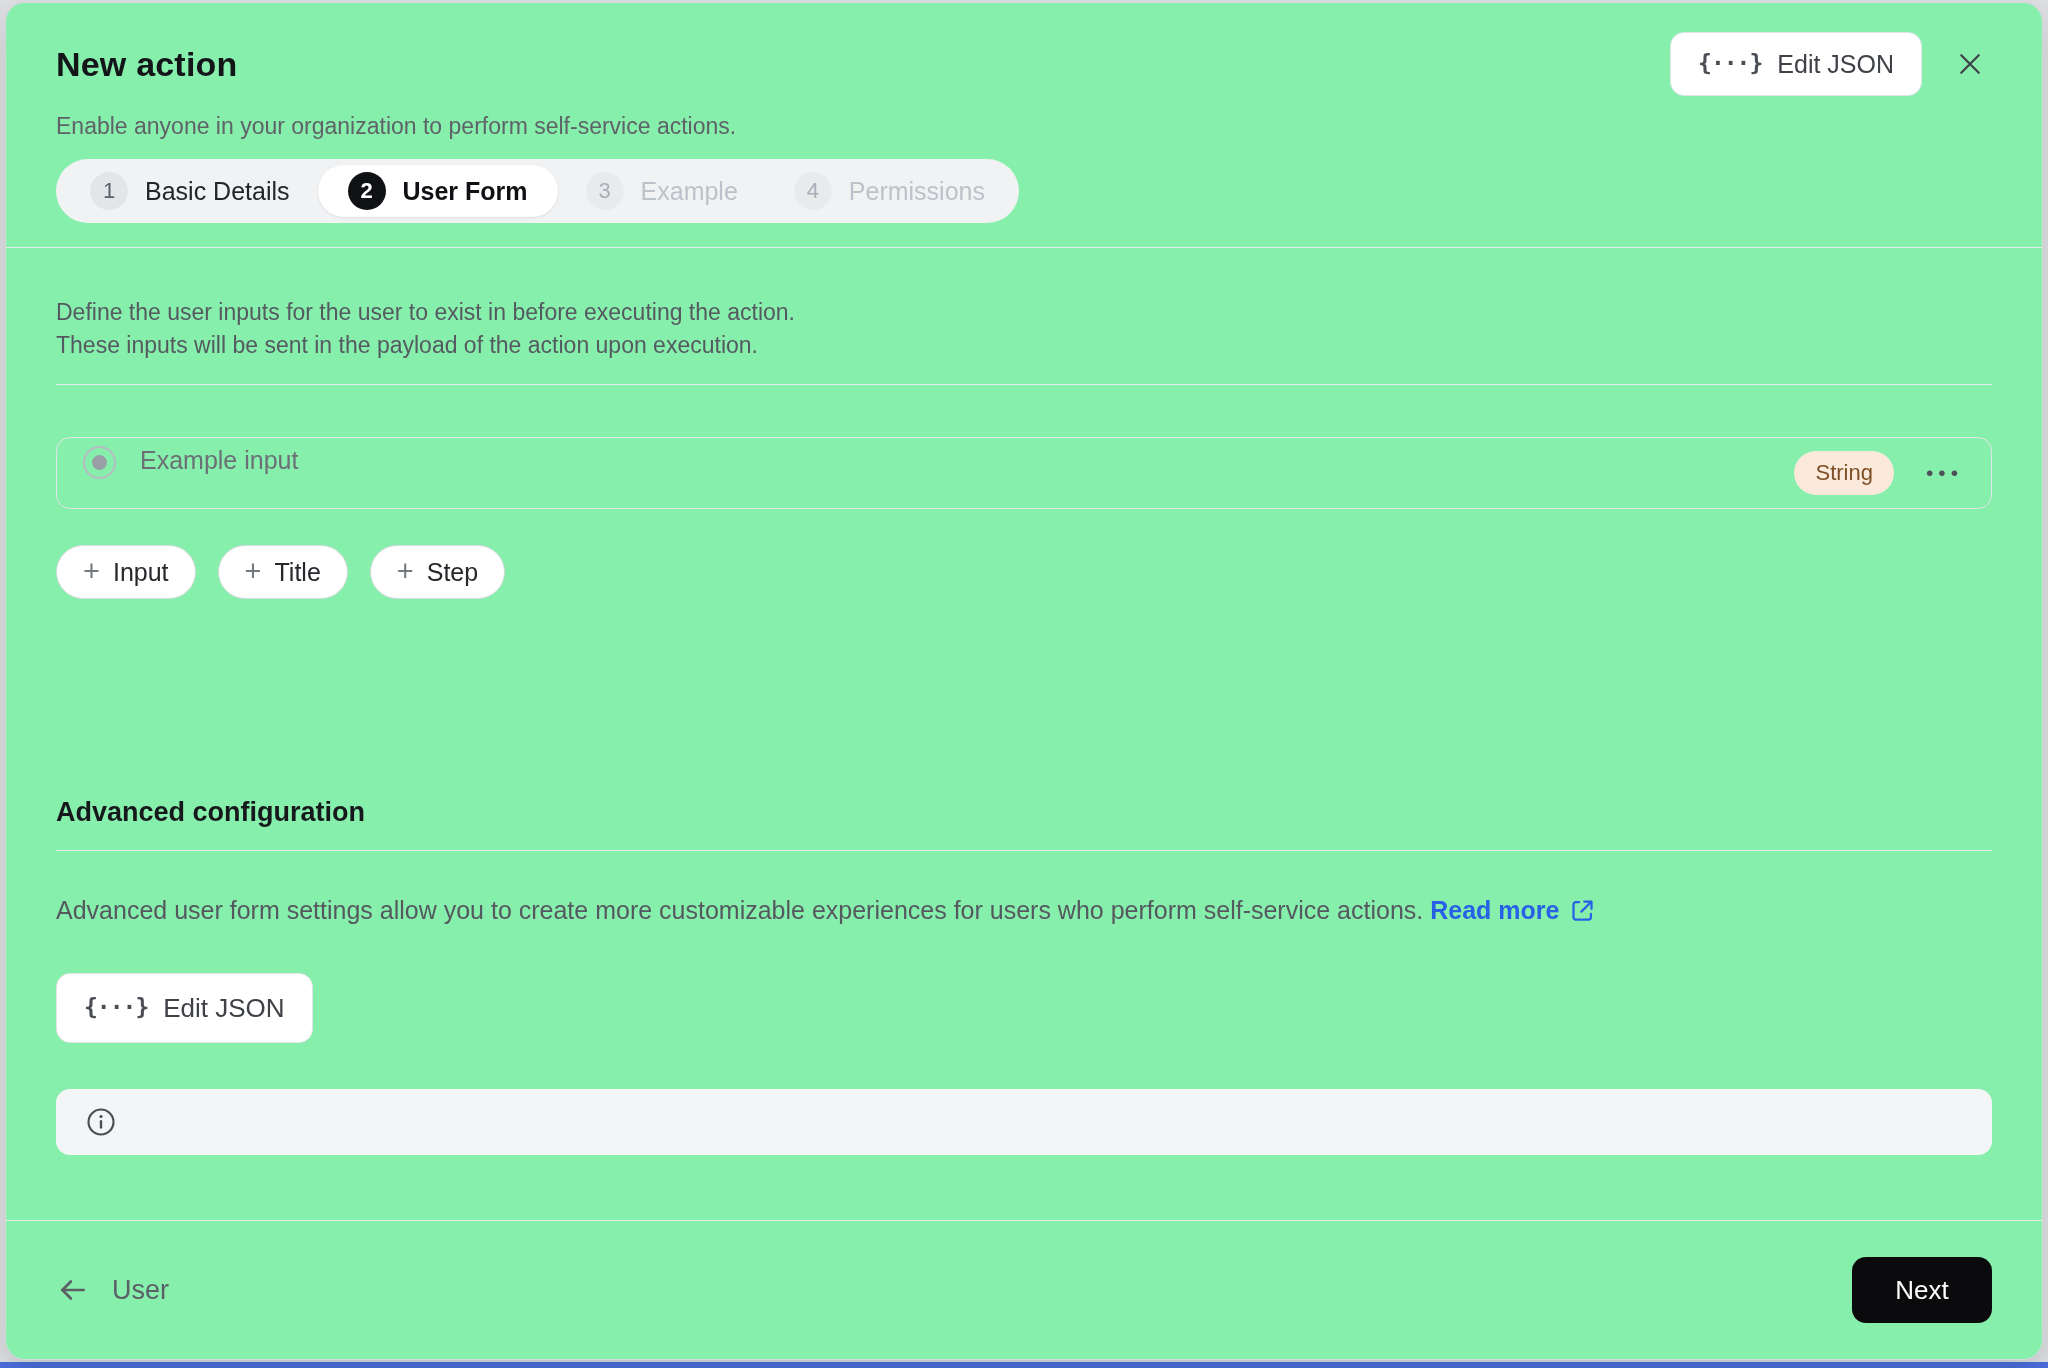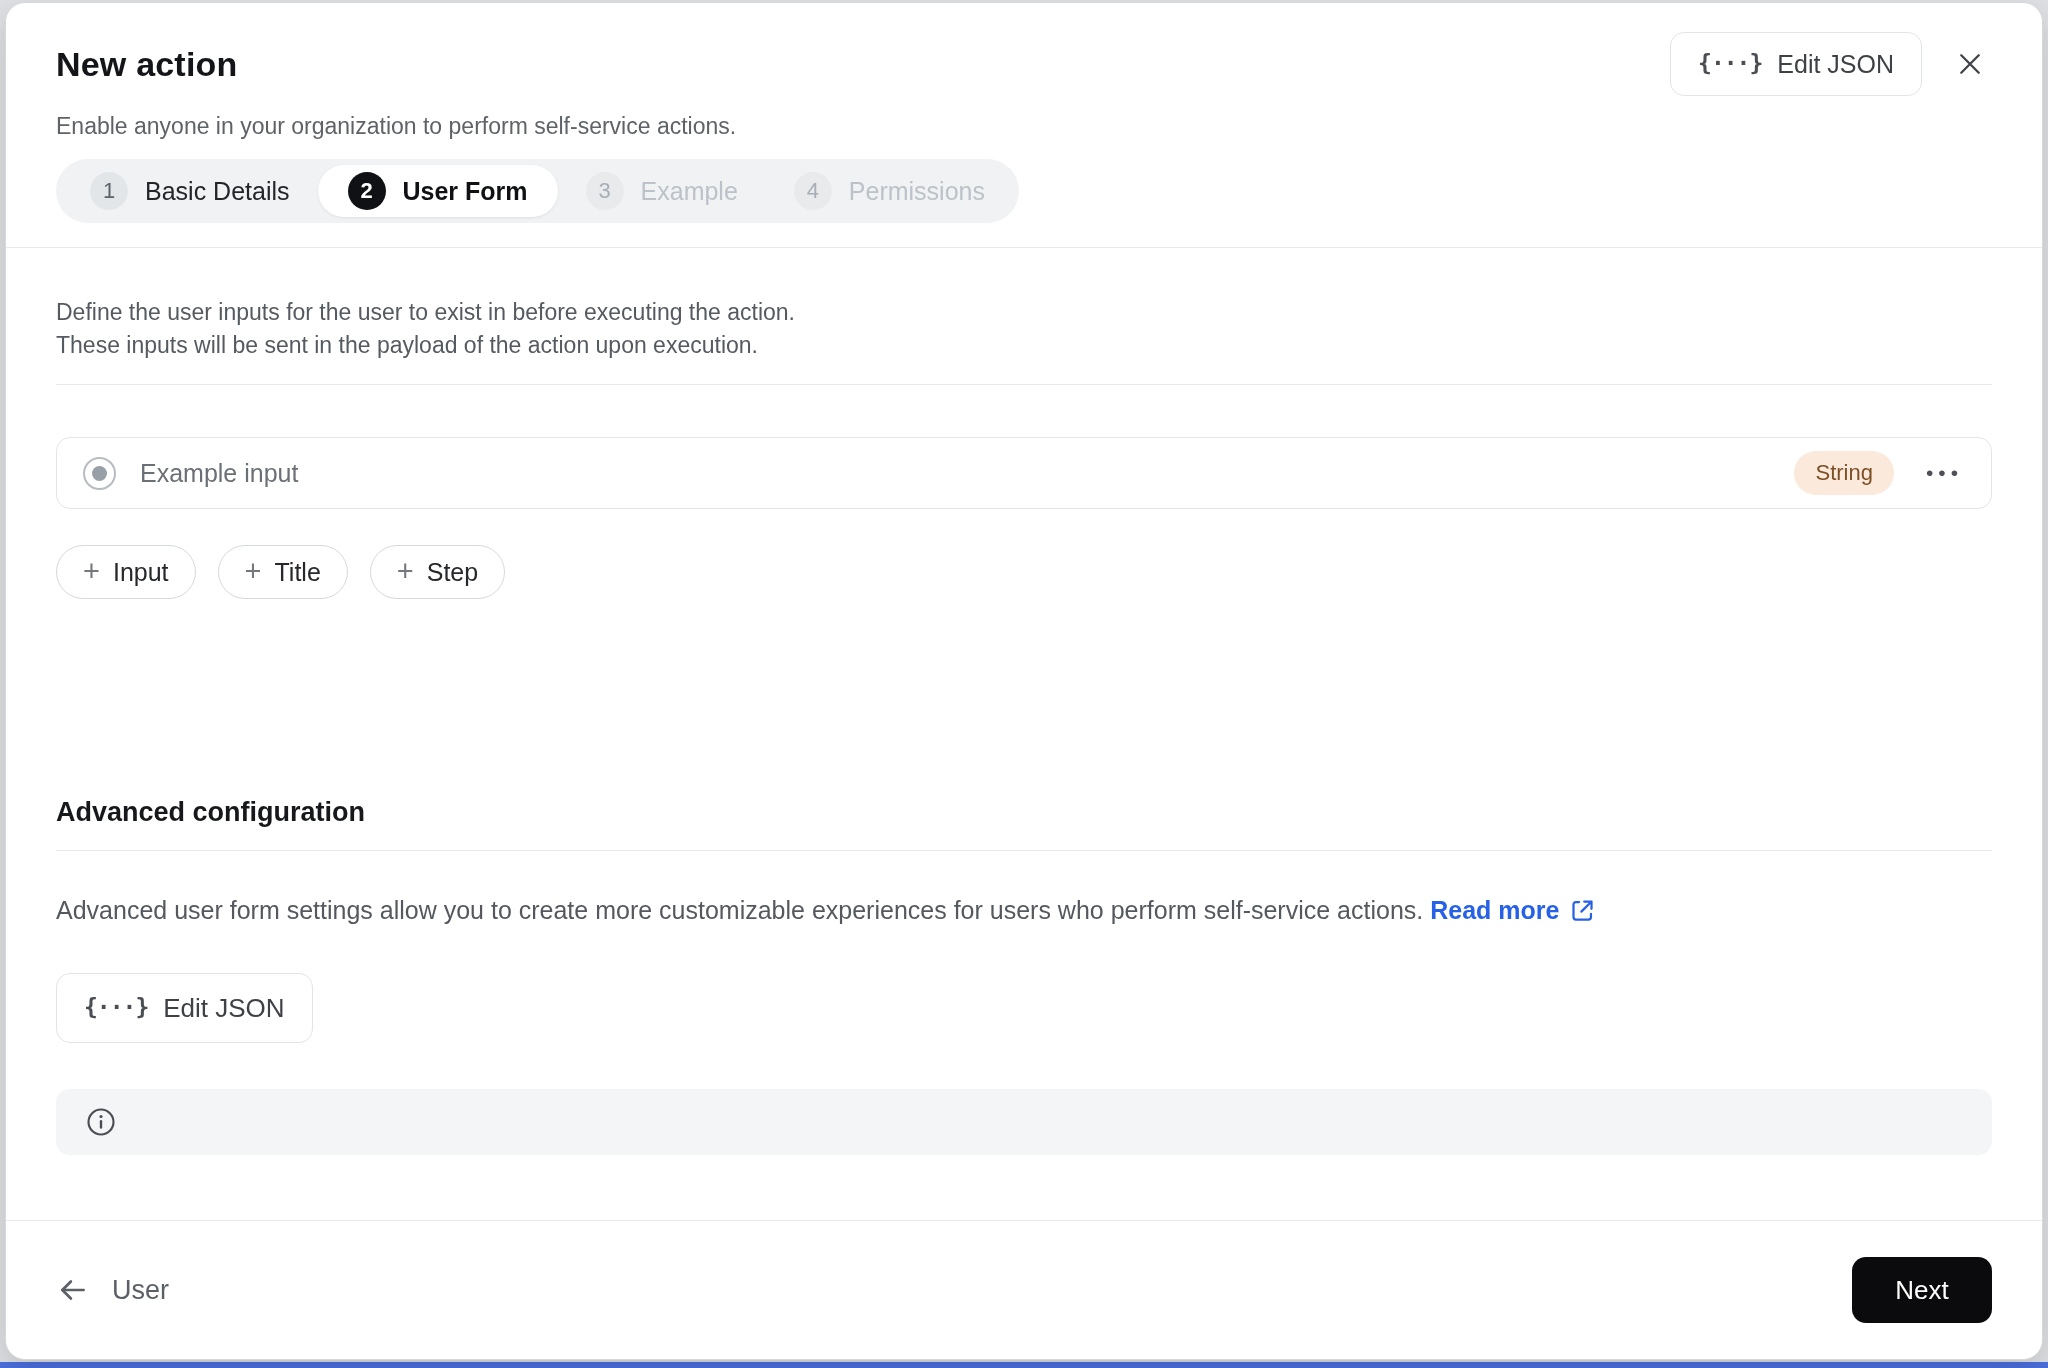--- a/index.html
+++ b/index.html
@@ -5,21 +5,21 @@
   html,body{margin:0;padding:0;}
   body{
     width:2048px;height:1368px;position:relative;overflow:hidden;
     background:#dfe1e4;
     font-family:"Liberation Sans", sans-serif;
     color:#1b1c1f;
   }
   .bottom-accent{position:absolute;left:0;right:0;bottom:0;height:6px;background:#4c70e0;}
   .modal{
     position:absolute;left:5px;right:5px;top:2px;bottom:8px;
-    background:#ffffff;border:1px solid #d6d8db;border-radius:20px;
+    background:#86efac;border:1px solid #d6d8db;border-radius:20px;
     box-shadow:0 12px 34px rgba(0,0,0,.16);
     display:flex;flex-direction:column;overflow:hidden;
   }
 
   
   .modal-header{padding:28px 50px 24px;border-bottom:1px solid #e8e9eb;}
   .title-row{display:flex;align-items:center;justify-content:space-between;height:66px;}
   .page-title{font-size:34px;font-weight:700;letter-spacing:.2px;color:#141519;}
   .header-right{display:flex;align-items:center;gap:26px;}
   .btn-outline{
@@ -52,21 +52,21 @@
   .step.upcoming .step-num{background:#e8eaec;color:#a7aeb6;}
   .step.upcoming .step-label{color:#bcc2c9;}
 
   
   .modal-body{flex:1;padding:48px 50px 0;overflow:hidden;}
   .section-desc{font-size:23px;color:#555a61;line-height:33px;}
   .divider{border:none;border-top:1px solid #e8e9eb;margin:22px 0 0;}
 
   .input-row{
     margin-top:52px;height:72px;border:1.5px solid #e4e5e8;border-radius:14px;
-    display:flex;align-items:center;padding:8px 26px;box-sizing:border-box;cursor:pointer;
+    display:flex;padding:8px 26px;box-sizing:border-box;cursor:pointer;
   }
   .radio-icon{width:29px;height:29px;border:2.5px solid #b7bcc2;border-radius:50%;
     position:relative;flex:0 0 auto;}
   .radio-icon::after{content:"";position:absolute;inset:7px;border-radius:50%;background:#999fa6;}
   .input-label{margin-left:24px;font-size:25px;color:#6b7076;}
   .row-right{margin-left:auto;display:flex;align-items:center;gap:30px;}
   .type-badge{background:#fbeadb;color:#7d4f26;font-size:22px;border-radius:999px;
     padding:9px 21px;cursor:pointer;}
   .ellipsis{font-size:21px;letter-spacing:5px;color:#4d5157;cursor:pointer;
     padding:4px 2px;background:none;border:none;font-family:inherit;}

